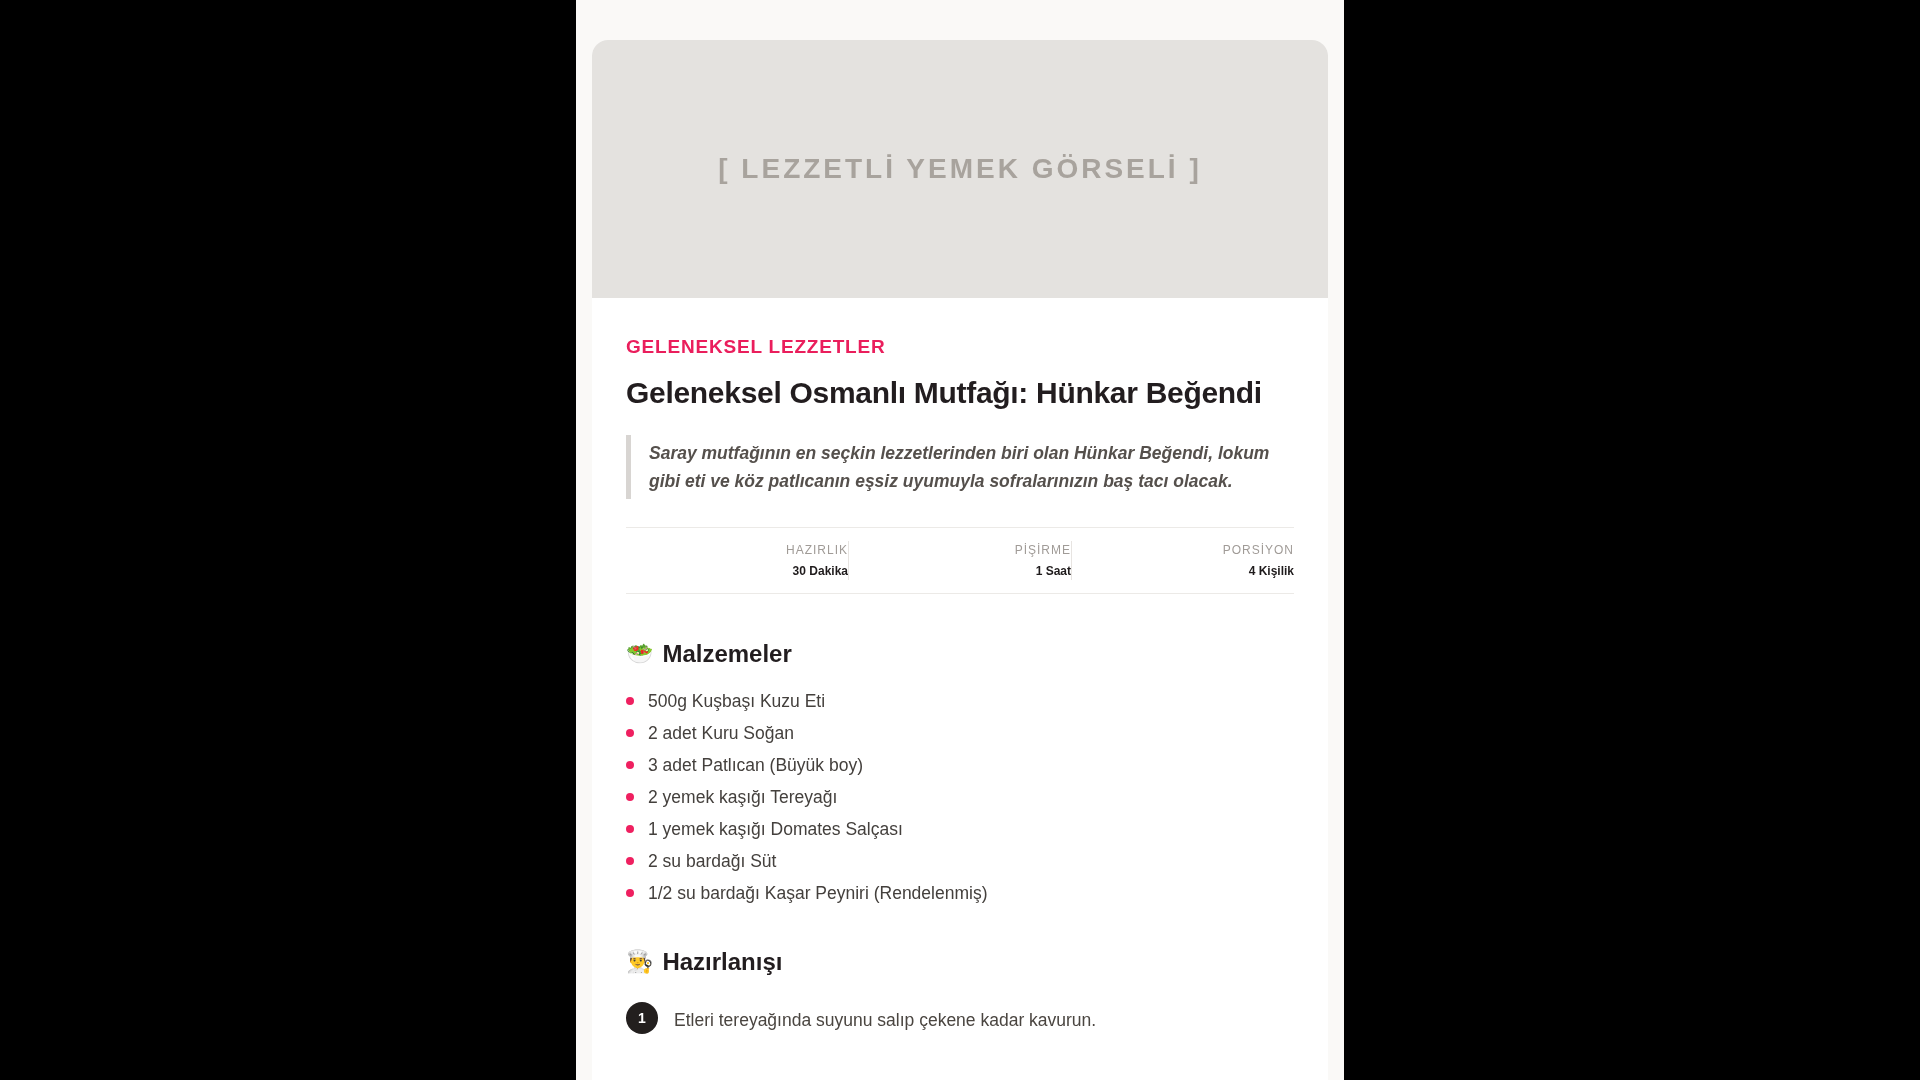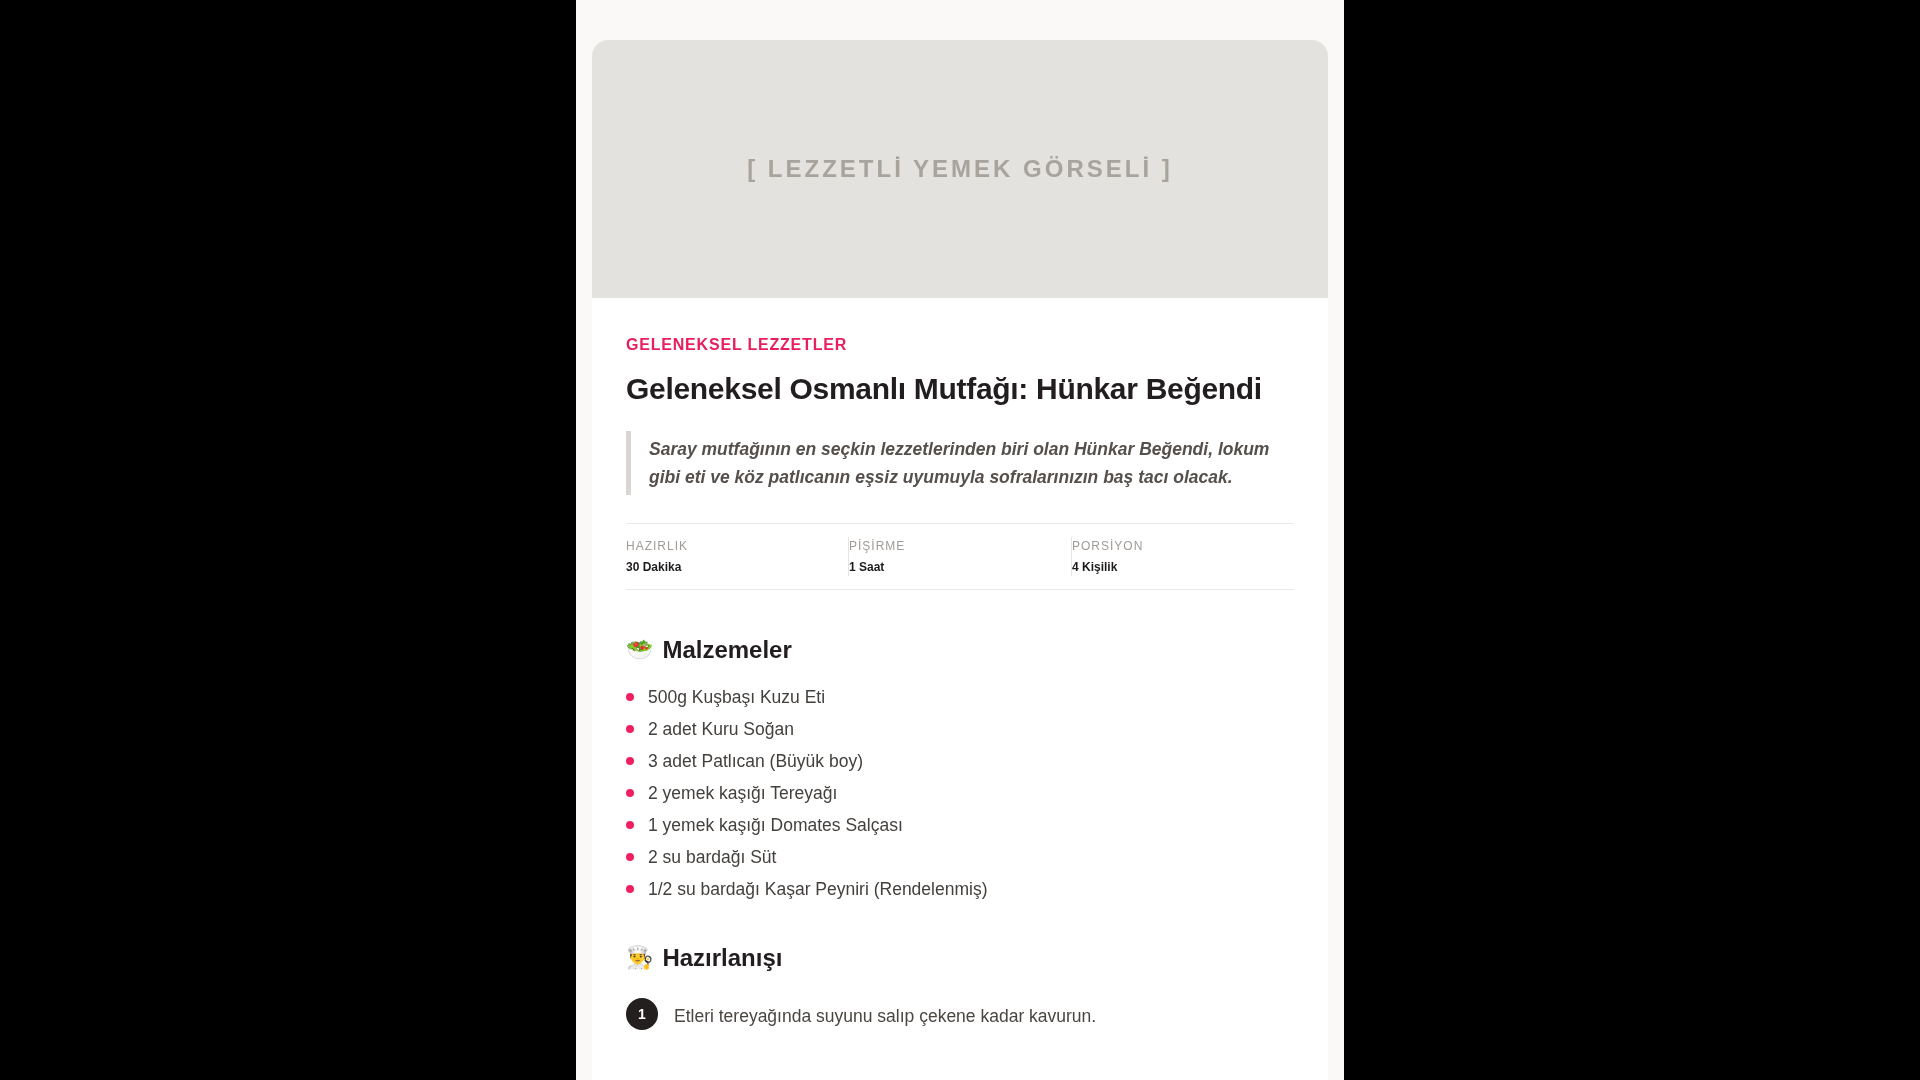--- a/index.html
+++ b/index.html
@@ -24,30 +24,30 @@
   }
   .hero {
     height: 258px;
     background: #e4e2df;
     display: flex;
     align-items: center;
     justify-content: center;
   }
   .hero span {
     color: #a8a39d;
-    font-size: 24px;
+    font-size: 28px;
     font-weight: bold;
     letter-spacing: 3px;
   }
   .card-body {
     padding: 38px 34px 70px 34px;
   }
   .category {
     color: #ea1e5c;
-    font-size: 16px;
+    font-size: 19px;
     font-weight: bold;
     letter-spacing: 0.8px;
     cursor: pointer;
   }
   h1.title {
     margin-top: 16px;
     font-size: 30px;
     line-height: 1.29;
     font-weight: 800;
     color: #221d1f;
@@ -65,21 +65,21 @@
   }
   .stats {
     margin-top: 28px;
     border-top: 1px solid #eceae7;
     border-bottom: 1px solid #eceae7;
     display: flex;
     padding: 13px 0;
   }
   .stat {
     flex: 1;
-    text-align: left;
+    text-align: right;
     padding: 2px 0;
   }
   .stat + .stat { border-left: 1px solid #e7e4e1; }
   .stat-label {
     font-size: 12px;
     color: #a09b97;
     letter-spacing: 1px;
   }
   .stat-value {
     margin-top: 7px;

